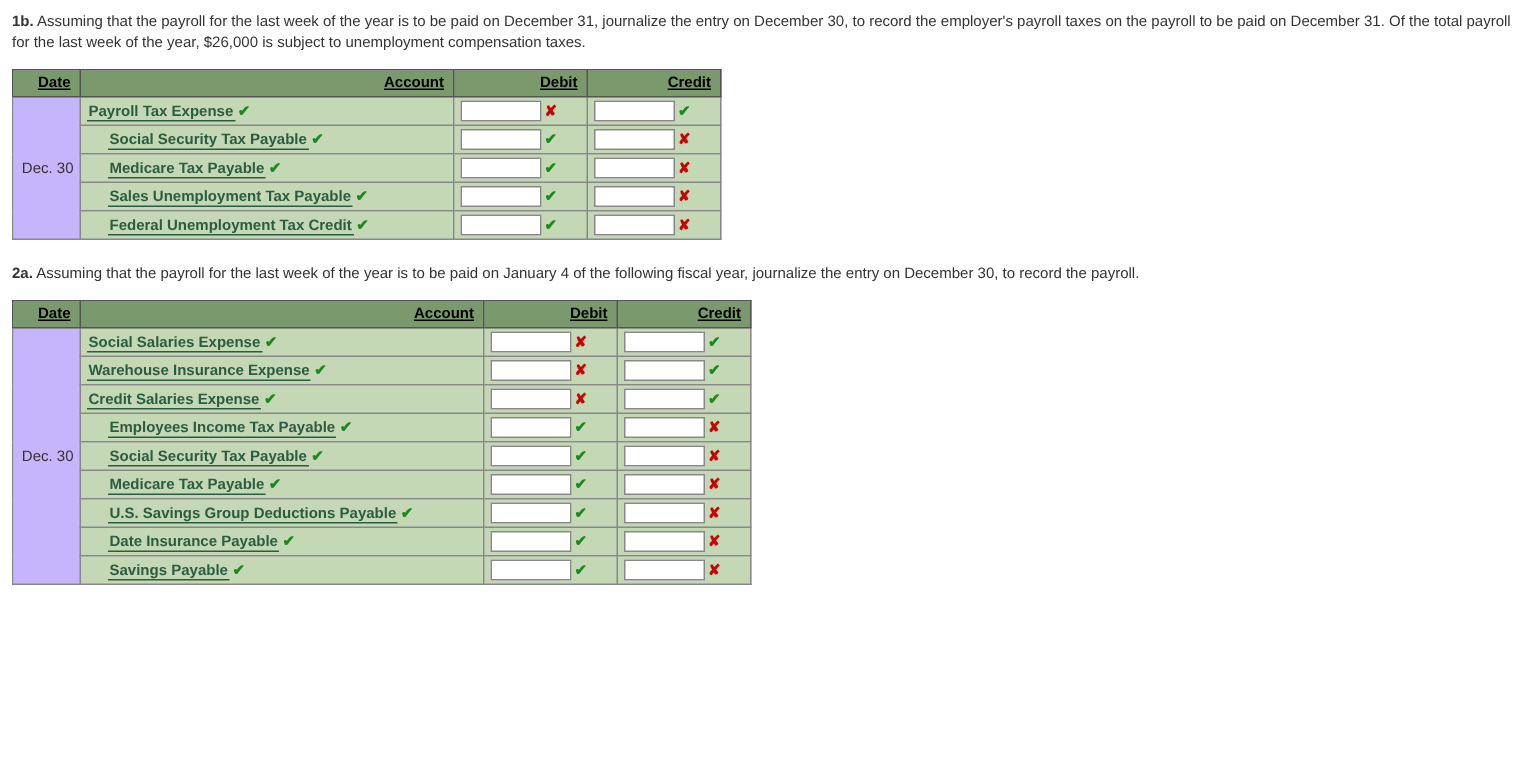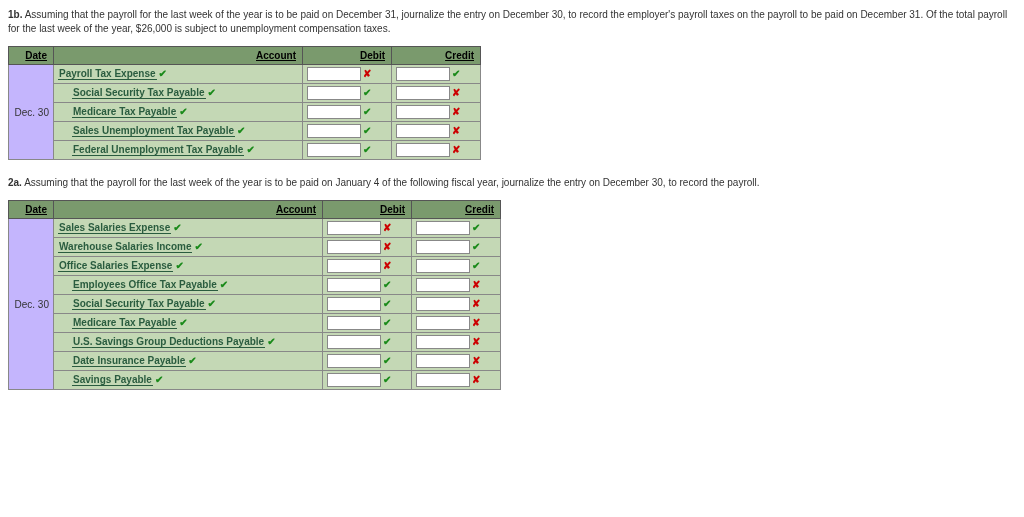--- a/index.html
+++ b/index.html
@@ -124,21 +124,21 @@
         <td class="acct-cell"><span class="indent"></span><a class="acct-link">Medicare Tax Payable</a><span class="check">✔</span></td>
         <td class="amt-cell"><input class="amt-input" style=""><span class="check">✔</span></td>
         <td class="amt-cell"><input class="amt-input" style=""><span class="cross">✘</span></td>
       </tr>
       <tr>
         <td class="acct-cell"><span class="indent"></span><a class="acct-link">Sales Unemployment Tax Payable</a><span class="check">✔</span></td>
         <td class="amt-cell"><input class="amt-input" style=""><span class="check">✔</span></td>
         <td class="amt-cell"><input class="amt-input" style=""><span class="cross">✘</span></td>
       </tr>
       <tr>
-        <td class="acct-cell"><span class="indent"></span><a class="acct-link">Federal Unemployment Tax Payable</a><span class="check">✔</span></td>
+        <td class="acct-cell"><span class="indent"></span><a class="acct-link">Federal Unemployment Tax Credit</a><span class="check">✔</span></td>
         <td class="amt-cell"><input class="amt-input" style=""><span class="check">✔</span></td>
         <td class="amt-cell"><input class="amt-input" style=""><span class="cross">✘</span></td>
       </tr>
     </tbody>
 </table>
 
 <div class="question">
   <b>2a.</b>
   <span>Assuming that the payroll for the last week of the year is to be paid on January 4 of the following fiscal year, journalize the entry on December 30, to record the payroll.</span>
 </div>
@@ -148,36 +148,36 @@
       <tr>
     <th>Date</th>
     <th>Account</th>
     <th>Debit</th>
     <th>Credit</th>
   </tr>
   </tbody>
     <tbody id="t2-body">
       <tr>
         <td class="date-cell" rowspan="9">Dec. 30</td>
-        <td class="acct-cell wider"><a class="acct-link">Sales Salaries Expense</a><span class="check">✔</span></td>
-        <td class="amt-cell"><input class="amt-input" style=""><span class="cross">✘</span></td>
-        <td class="amt-cell"><input class="amt-input" style=""><span class="check">✔</span></td>
-      </tr>
-      <tr>
-        <td class="acct-cell wider"><a class="acct-link">Warehouse Salaries Income</a><span class="check">✔</span></td>
-        <td class="amt-cell"><input class="amt-input" style=""><span class="cross">✘</span></td>
-        <td class="amt-cell"><input class="amt-input" style=""><span class="check">✔</span></td>
-      </tr>
-      <tr>
-        <td class="acct-cell wider"><a class="acct-link">Office Salaries Expense</a><span class="check">✔</span></td>
-        <td class="amt-cell"><input class="amt-input" style=""><span class="cross">✘</span></td>
-        <td class="amt-cell"><input class="amt-input" style=""><span class="check">✔</span></td>
-      </tr>
-      <tr>
-        <td class="acct-cell wider"><span class="indent"></span><a class="acct-link">Employees Office Tax Payable</a><span class="check">✔</span></td>
+        <td class="acct-cell wider"><a class="acct-link">Social Salaries Expense</a><span class="check">✔</span></td>
+        <td class="amt-cell"><input class="amt-input" style=""><span class="cross">✘</span></td>
+        <td class="amt-cell"><input class="amt-input" style=""><span class="check">✔</span></td>
+      </tr>
+      <tr>
+        <td class="acct-cell wider"><a class="acct-link">Warehouse Insurance Expense</a><span class="check">✔</span></td>
+        <td class="amt-cell"><input class="amt-input" style=""><span class="cross">✘</span></td>
+        <td class="amt-cell"><input class="amt-input" style=""><span class="check">✔</span></td>
+      </tr>
+      <tr>
+        <td class="acct-cell wider"><a class="acct-link">Credit Salaries Expense</a><span class="check">✔</span></td>
+        <td class="amt-cell"><input class="amt-input" style=""><span class="cross">✘</span></td>
+        <td class="amt-cell"><input class="amt-input" style=""><span class="check">✔</span></td>
+      </tr>
+      <tr>
+        <td class="acct-cell wider"><span class="indent"></span><a class="acct-link">Employees Income Tax Payable</a><span class="check">✔</span></td>
         <td class="amt-cell"><input class="amt-input" style=""><span class="check">✔</span></td>
         <td class="amt-cell"><input class="amt-input" style=""><span class="cross">✘</span></td>
       </tr>
       <tr>
         <td class="acct-cell wider"><span class="indent"></span><a class="acct-link">Social Security Tax Payable</a><span class="check">✔</span></td>
         <td class="amt-cell"><input class="amt-input" style=""><span class="check">✔</span></td>
         <td class="amt-cell"><input class="amt-input" style=""><span class="cross">✘</span></td>
       </tr>
       <tr>
         <td class="acct-cell wider"><span class="indent"></span><a class="acct-link">Medicare Tax Payable</a><span class="check">✔</span></td>

